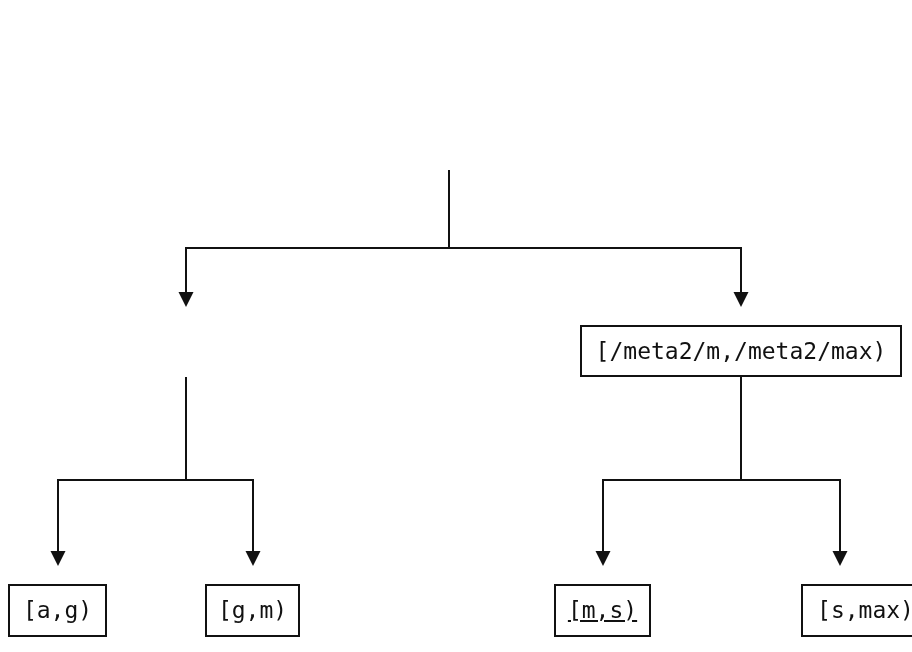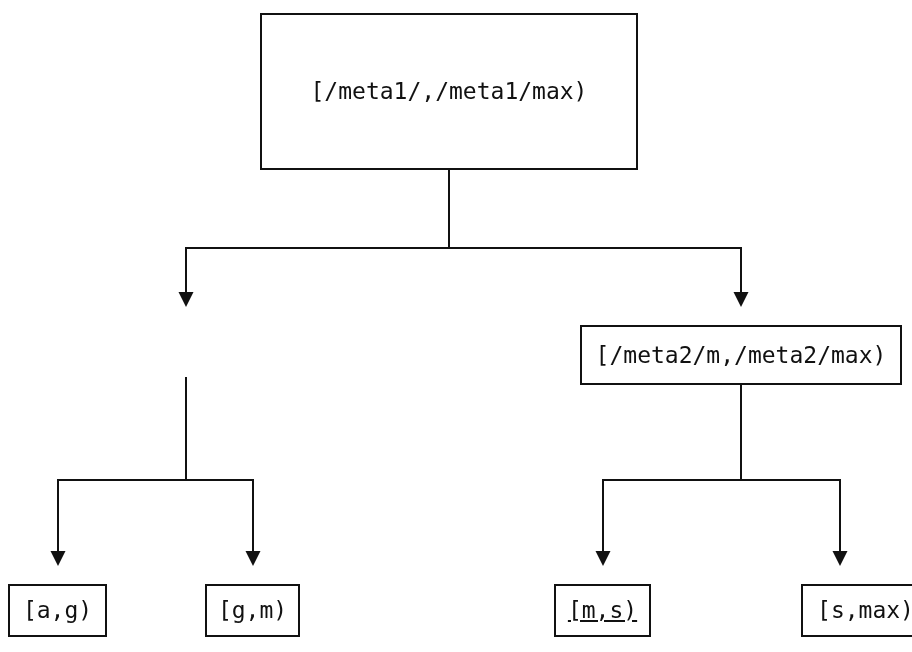--- a/index.html
+++ b/index.html
@@ -31,21 +31,21 @@
     background: #ffffff;
     display: flex;
     align-items: center;
     justify-content: center;
     font-size: 23px;
     line-height: 1;
     white-space: nowrap;
   }
   .node-root  { left: 260px; top: 13px;  width: 378px; height: 157px; }
   .node-left  { left: 24px;  top: 325px; width: 323px; height: 52px; }
-  .node-right { left: 580px; top: 325px; width: 322px; height: 60px; }
+  .node-right { left: 580px; top: 325px; width: 322px; height: 52px; }
   .leaf-ag    { left: 8px;   top: 584px; width: 99px;  height: 53px; }
   .leaf-gm    { left: 205px; top: 584px; width: 95px;  height: 53px; }
   .leaf-ms    { left: 554px; top: 584px; width: 97px;  height: 53px; text-decoration: underline; }
   .leaf-smax  { left: 801px; top: 584px; width: 129px; height: 53px; }
 </style>
 </head>
 <body>
 
 <div class="canvas">
 
@@ -57,23 +57,20 @@
 
     <path d="M186 377 L186 480 M57 480 L254 480 M58 480 L58 551 M253 480 L253 551" stroke="#111111" stroke-width="2" fill="none"></path>
     <polygon points="50.5,551 65.5,551 58,566" fill="#111111"></polygon>
     <polygon points="245.5,551 260.5,551 253,566" fill="#111111"></polygon>
 
     <path d="M741 377 L741 480 M602 480 L841 480 M603 480 L603 551 M840 480 L840 551" stroke="#111111" stroke-width="2" fill="none"></path>
     <polygon points="595.5,551 610.5,551 603,566" fill="#111111"></polygon>
     <polygon points="832.5,551 847.5,551 840,566" fill="#111111"></polygon>
   </svg>
 
-  <div class="node node-root">
-    <span>[/meta1/,/meta1/max)</span>
-  </div>
 
 
   <div class="node node-right">
     <span>[/meta2/m,/meta2/max)</span>
   </div>
 
   <div class="node leaf-gm">
     <span>[g,m)</span>
   </div>
 

